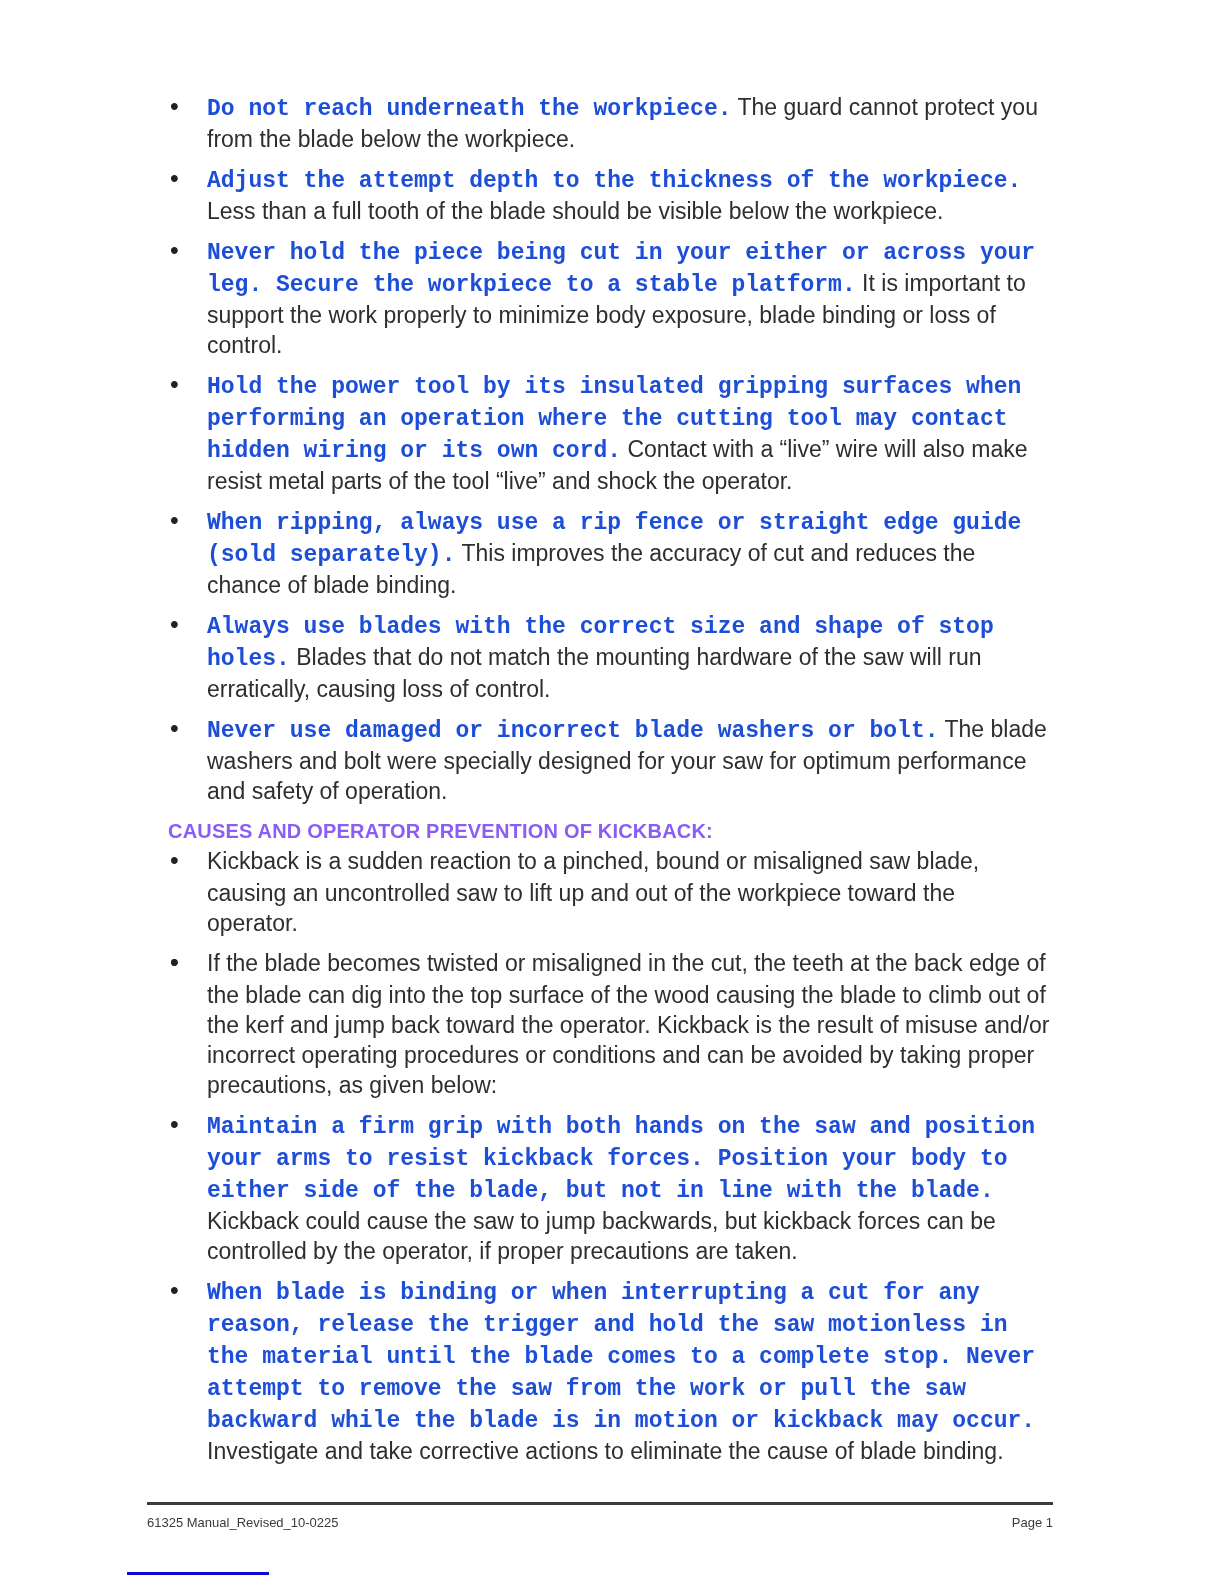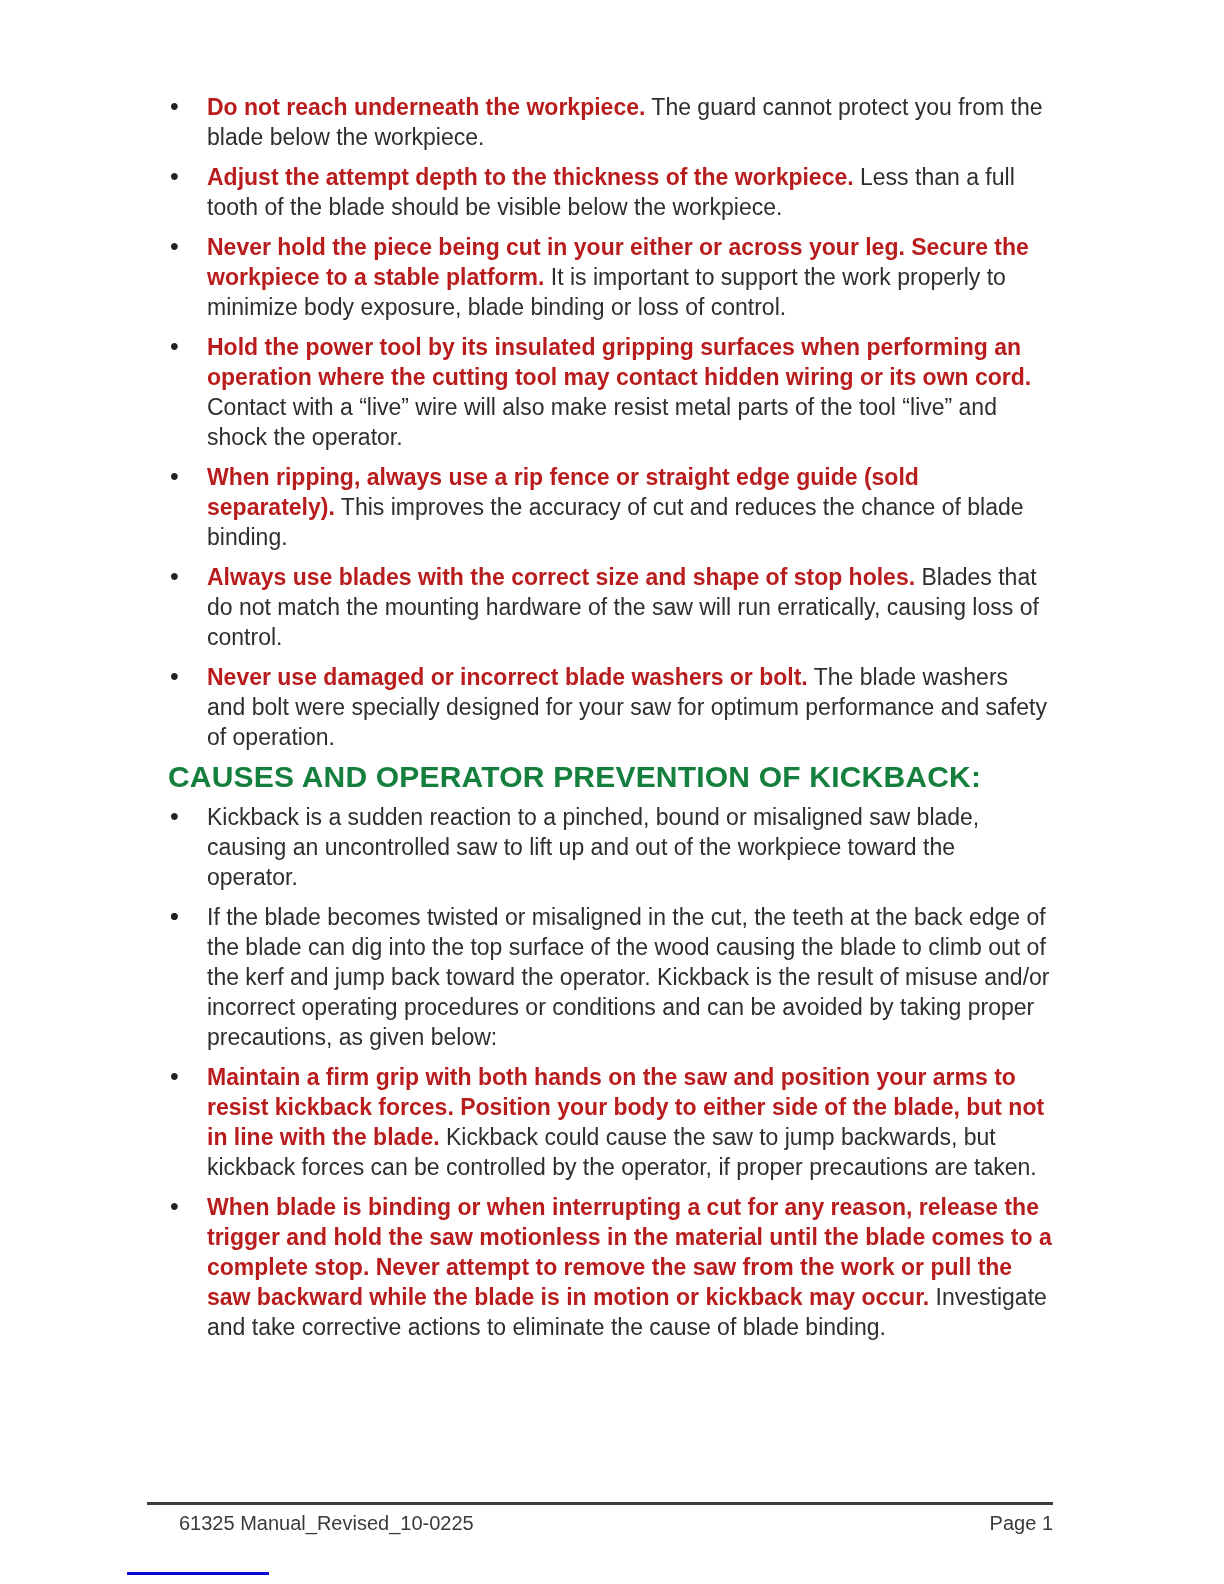--- a/index.html
+++ b/index.html
@@ -32,48 +32,48 @@
   }
   .marker {
     position: absolute;
     left: 2px;
     top: -1px;
     font-size: 25px;
     color: #222222;
   }
   .lead-bold {
     font-weight: 700;
-    color: #b91c1c;
+    color: #1d4ed8;
+    font-family: Liberation Mono, monospace;
   }
   h2.section-heading {
-    font-size: 30px;
+    font-size: 20px;
     line-height: 30px;
     font-weight: 700;
-    color: #15803d;
-    margin: 2px 0 10px 0;
+    color: #8b5cf6;
+    margin: 2px 0 0 0;
     letter-spacing: 0.2px;
   }
   .footer {
     position: absolute;
     left: 147px;
     top: 1502px;
     width: 906px;
   }
   .footer-rule {
     height: 3px;
     background: #3c3c3c;
   }
   .footer-row {
     display: flex;
     justify-content: space-between;
     margin-top: 6px;
-    font-size: 20px;
+    font-size: 13px;
     line-height: 24px;
     color: #3a3a3a;
-    margin-left: 32px;
   }
   .link-underline {
     position: absolute;
     left: 127px;
     top: 1572px;
     width: 142px;
     height: 3px;
     background: #0a0ad2;
   }
 </style>

